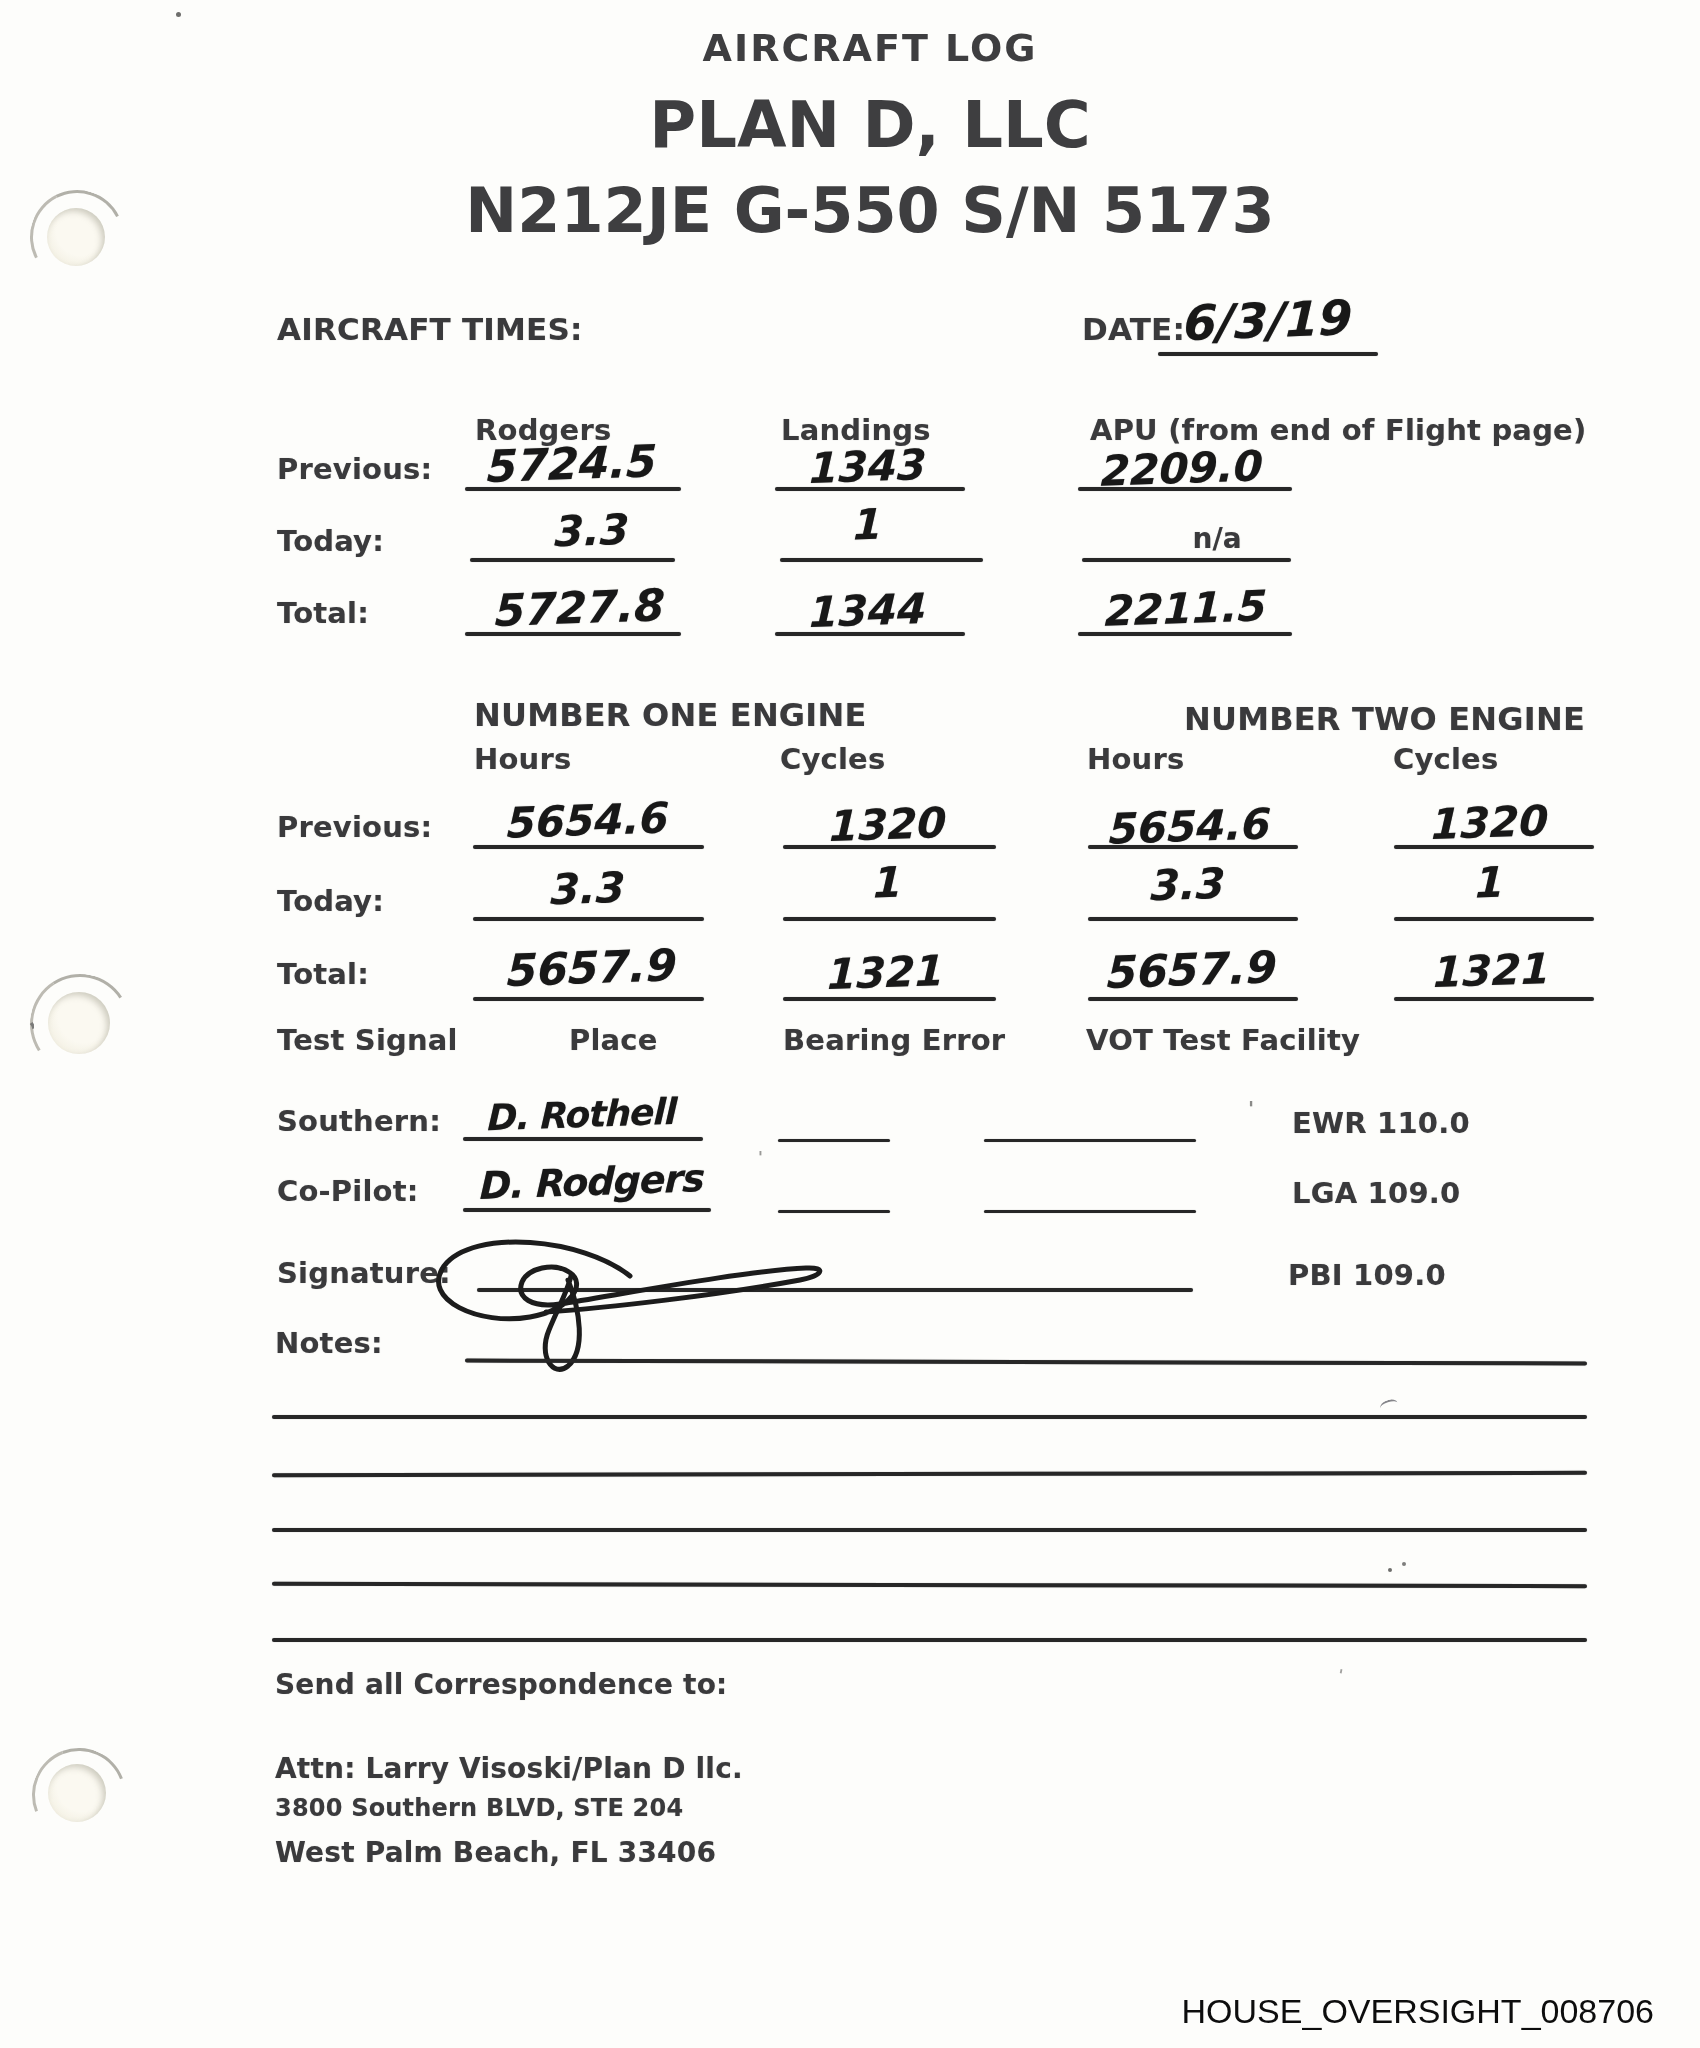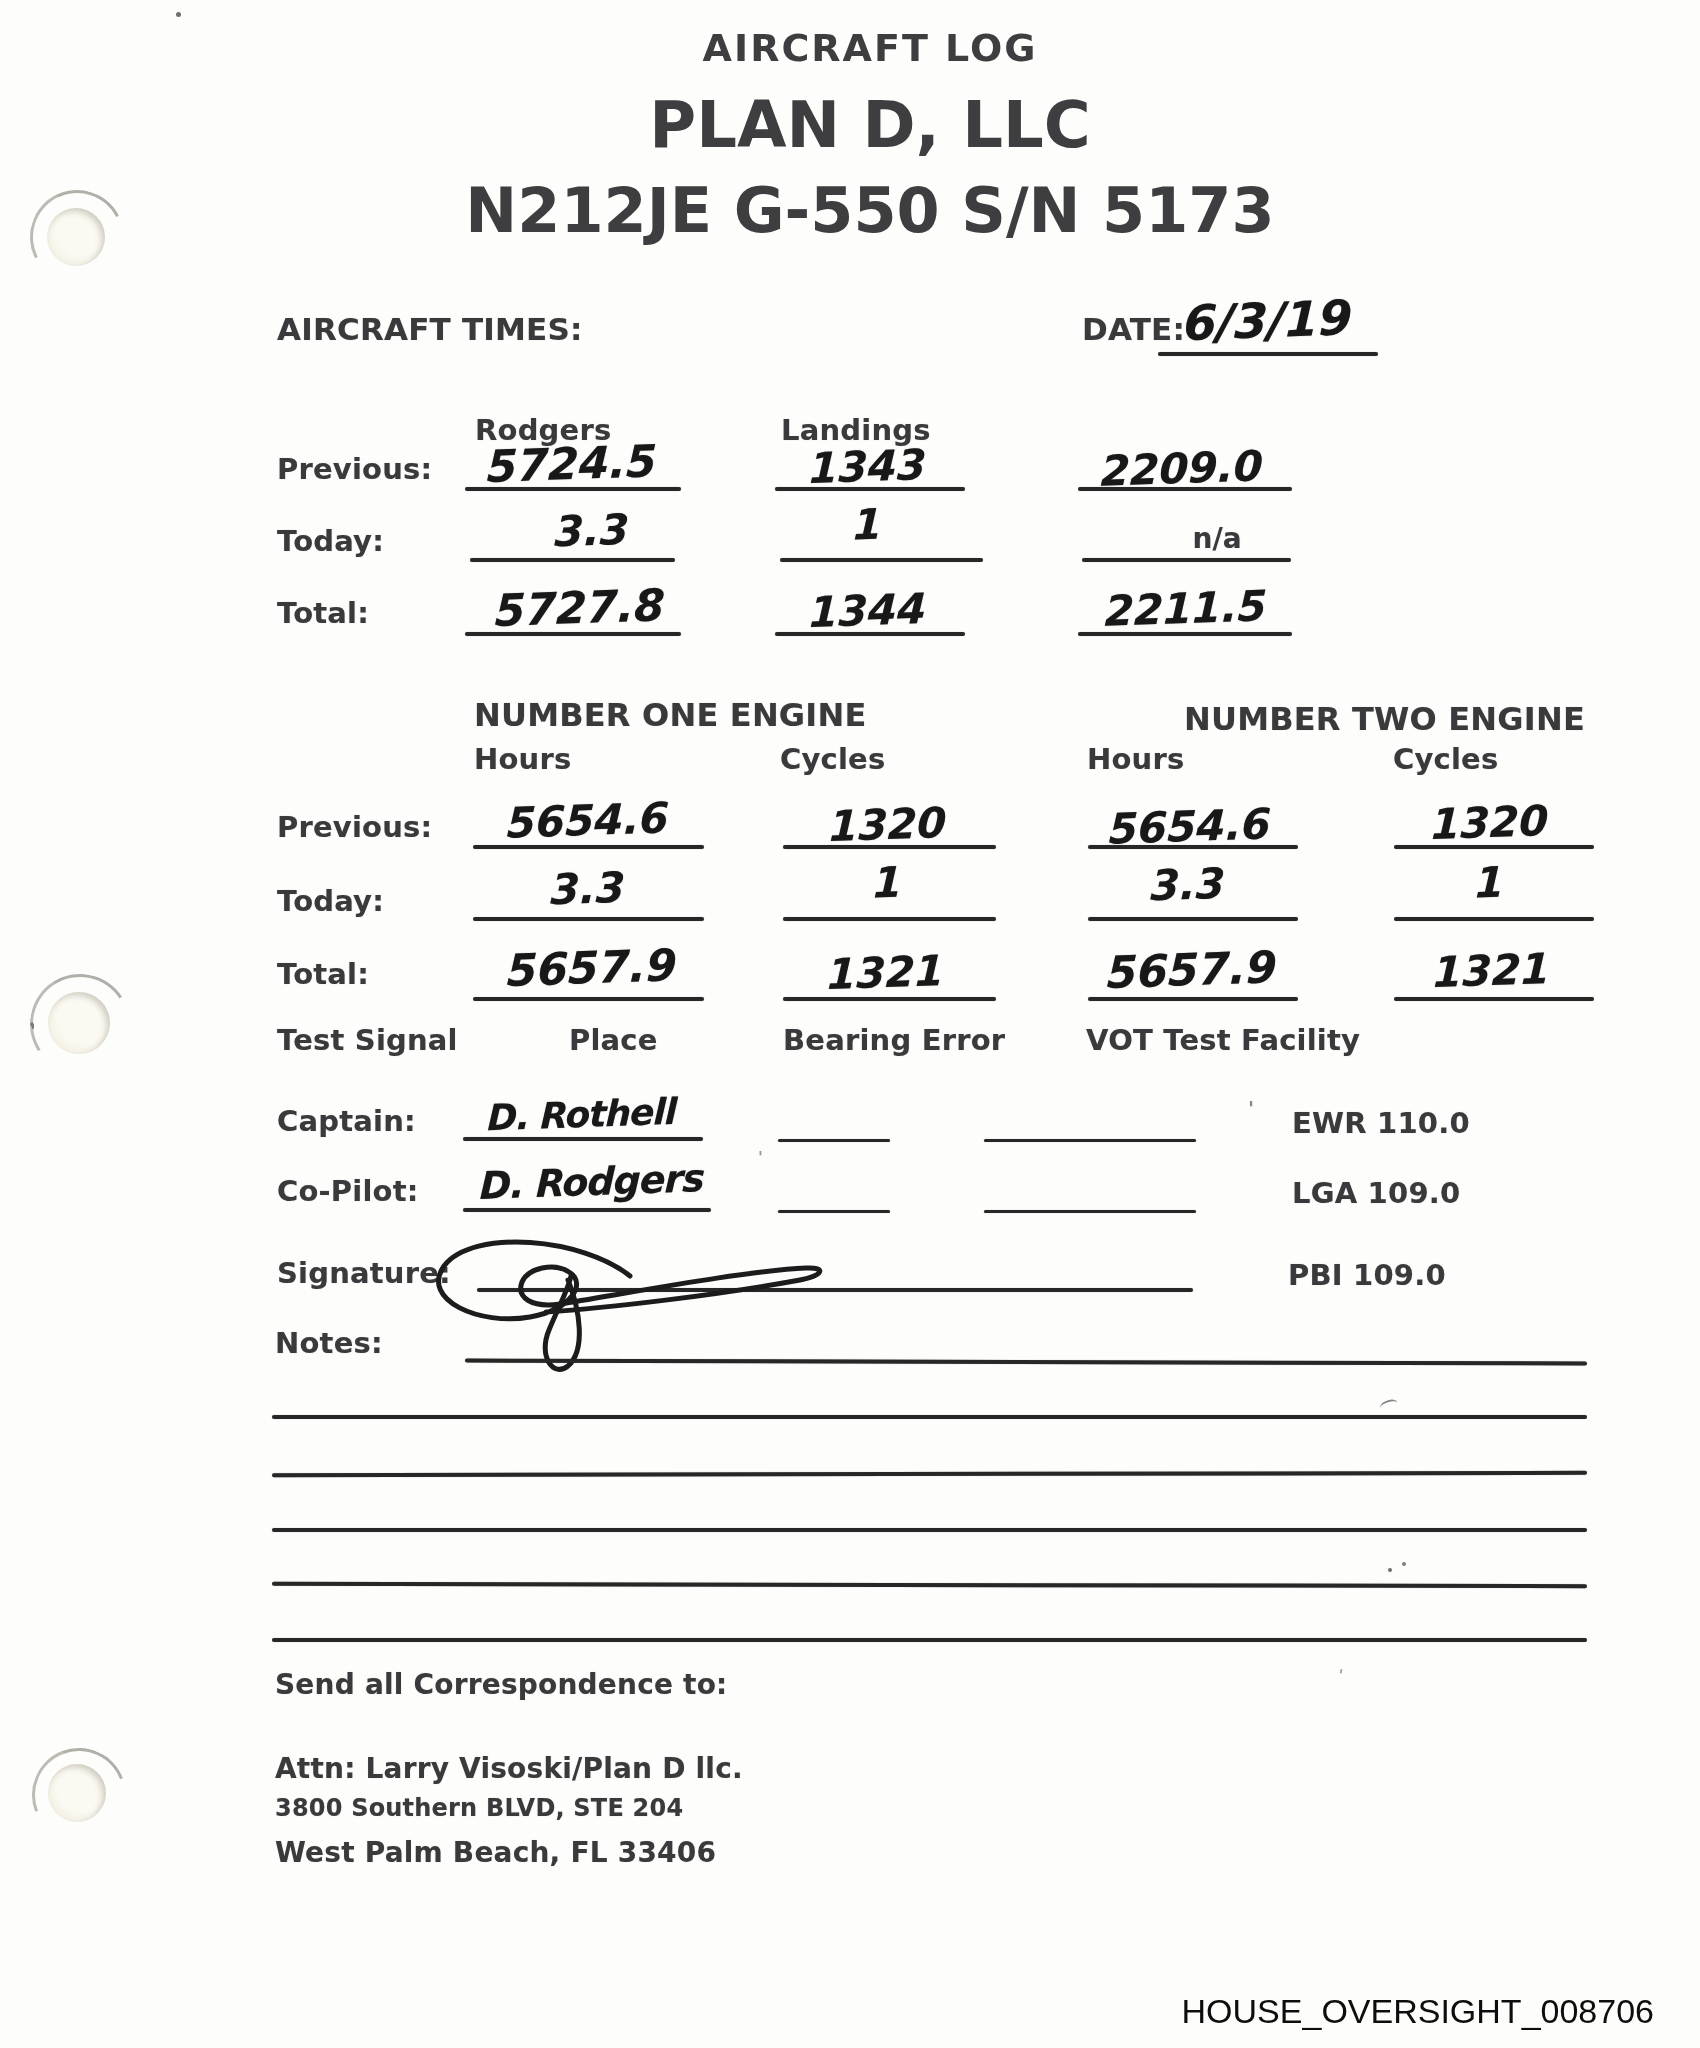--- a/index.html
+++ b/index.html
@@ -70,20 +70,21 @@
     <div class="big" style="margin-top:12px;font-size:62px;">N212JE G-550 S/N 5173</div>
   </div>
 
   <div class="lbl sec" style="left:277px;top:311px">AIRCRAFT TIMES:</div>
   <div class="lbl sec" style="left:1082px;top:311px">DATE:</div>
   <div class="line" style="left:1158px;top:352px;width:220px"></div>
   <div class="hw" style="left:1268px;top:292px;font-size:48px">6/3/19</div>
 
   <div class="lbl" style="left:475px;top:413px">Rodgers</div>
   <div class="lbl" style="left:781px;top:413px">Landings</div>
+  <div class="lbl" style="left:1090px;top:413px">APU (from end of Flight page)</div>
 
   <div class="lbl" style="left:277px;top:452px">Previous:</div>
   <div class="line" style="left:465px;top:487px;width:216px"></div>
   <div class="line" style="left:775px;top:487px;width:190px"></div>
   <div class="line" style="left:1078px;top:487px;width:214px"></div>
   <div class="hw" style="left:572px;top:438px;font-size:44px">5724.5</div>
   <div class="hw" style="left:868px;top:442px;font-size:42px">1343</div>
   <div class="hw" style="left:1182px;top:444px;font-size:42px">2209.0</div>
 
   <div class="lbl" style="left:277px;top:524px">Today:</div>
@@ -137,21 +138,21 @@
   <div class="hw" style="left:592px;top:942px;font-size:44px">5657.9</div>
   <div class="hw" style="left:886px;top:948px;font-size:42px">1321</div>
   <div class="hw" style="left:1192px;top:944px;font-size:44px">5657.9</div>
   <div class="hw" style="left:1492px;top:946px;font-size:42px">1321</div>
 
   <div class="lbl" style="left:277px;top:1023px">Test Signal</div>
   <div class="lbl" style="left:569px;top:1023px">Place</div>
   <div class="lbl" style="left:783px;top:1023px">Bearing Error</div>
   <div class="lbl" style="left:1086px;top:1023px">VOT Test Facility</div>
 
-  <div class="lbl" style="left:277px;top:1104px">Captain:</div>
+  <div class="lbl" style="left:277px;top:1104px">Southern:</div>
   <div class="hw" style="left:582px;top:1094px;font-size:36px;letter-spacing:-1px">D. Rothell</div>
   <div class="line" style="left:463px;top:1137px;width:240px"></div>
   <div class="line thin" style="left:778px;top:1139px;width:112px"></div>
   <div class="line thin" style="left:984px;top:1139px;width:212px"></div>
   <div class="lbl" style="left:1292px;top:1106px">EWR 110.0</div>
 
   <div class="lbl" style="left:277px;top:1174px">Co-Pilot:</div>
   <div class="hw" style="left:592px;top:1160px;font-size:38px;letter-spacing:-1px">D. Rodgers</div>
   <div class="line" style="left:463px;top:1208px;width:248px"></div>
   <div class="line thin" style="left:778px;top:1210px;width:112px"></div>

